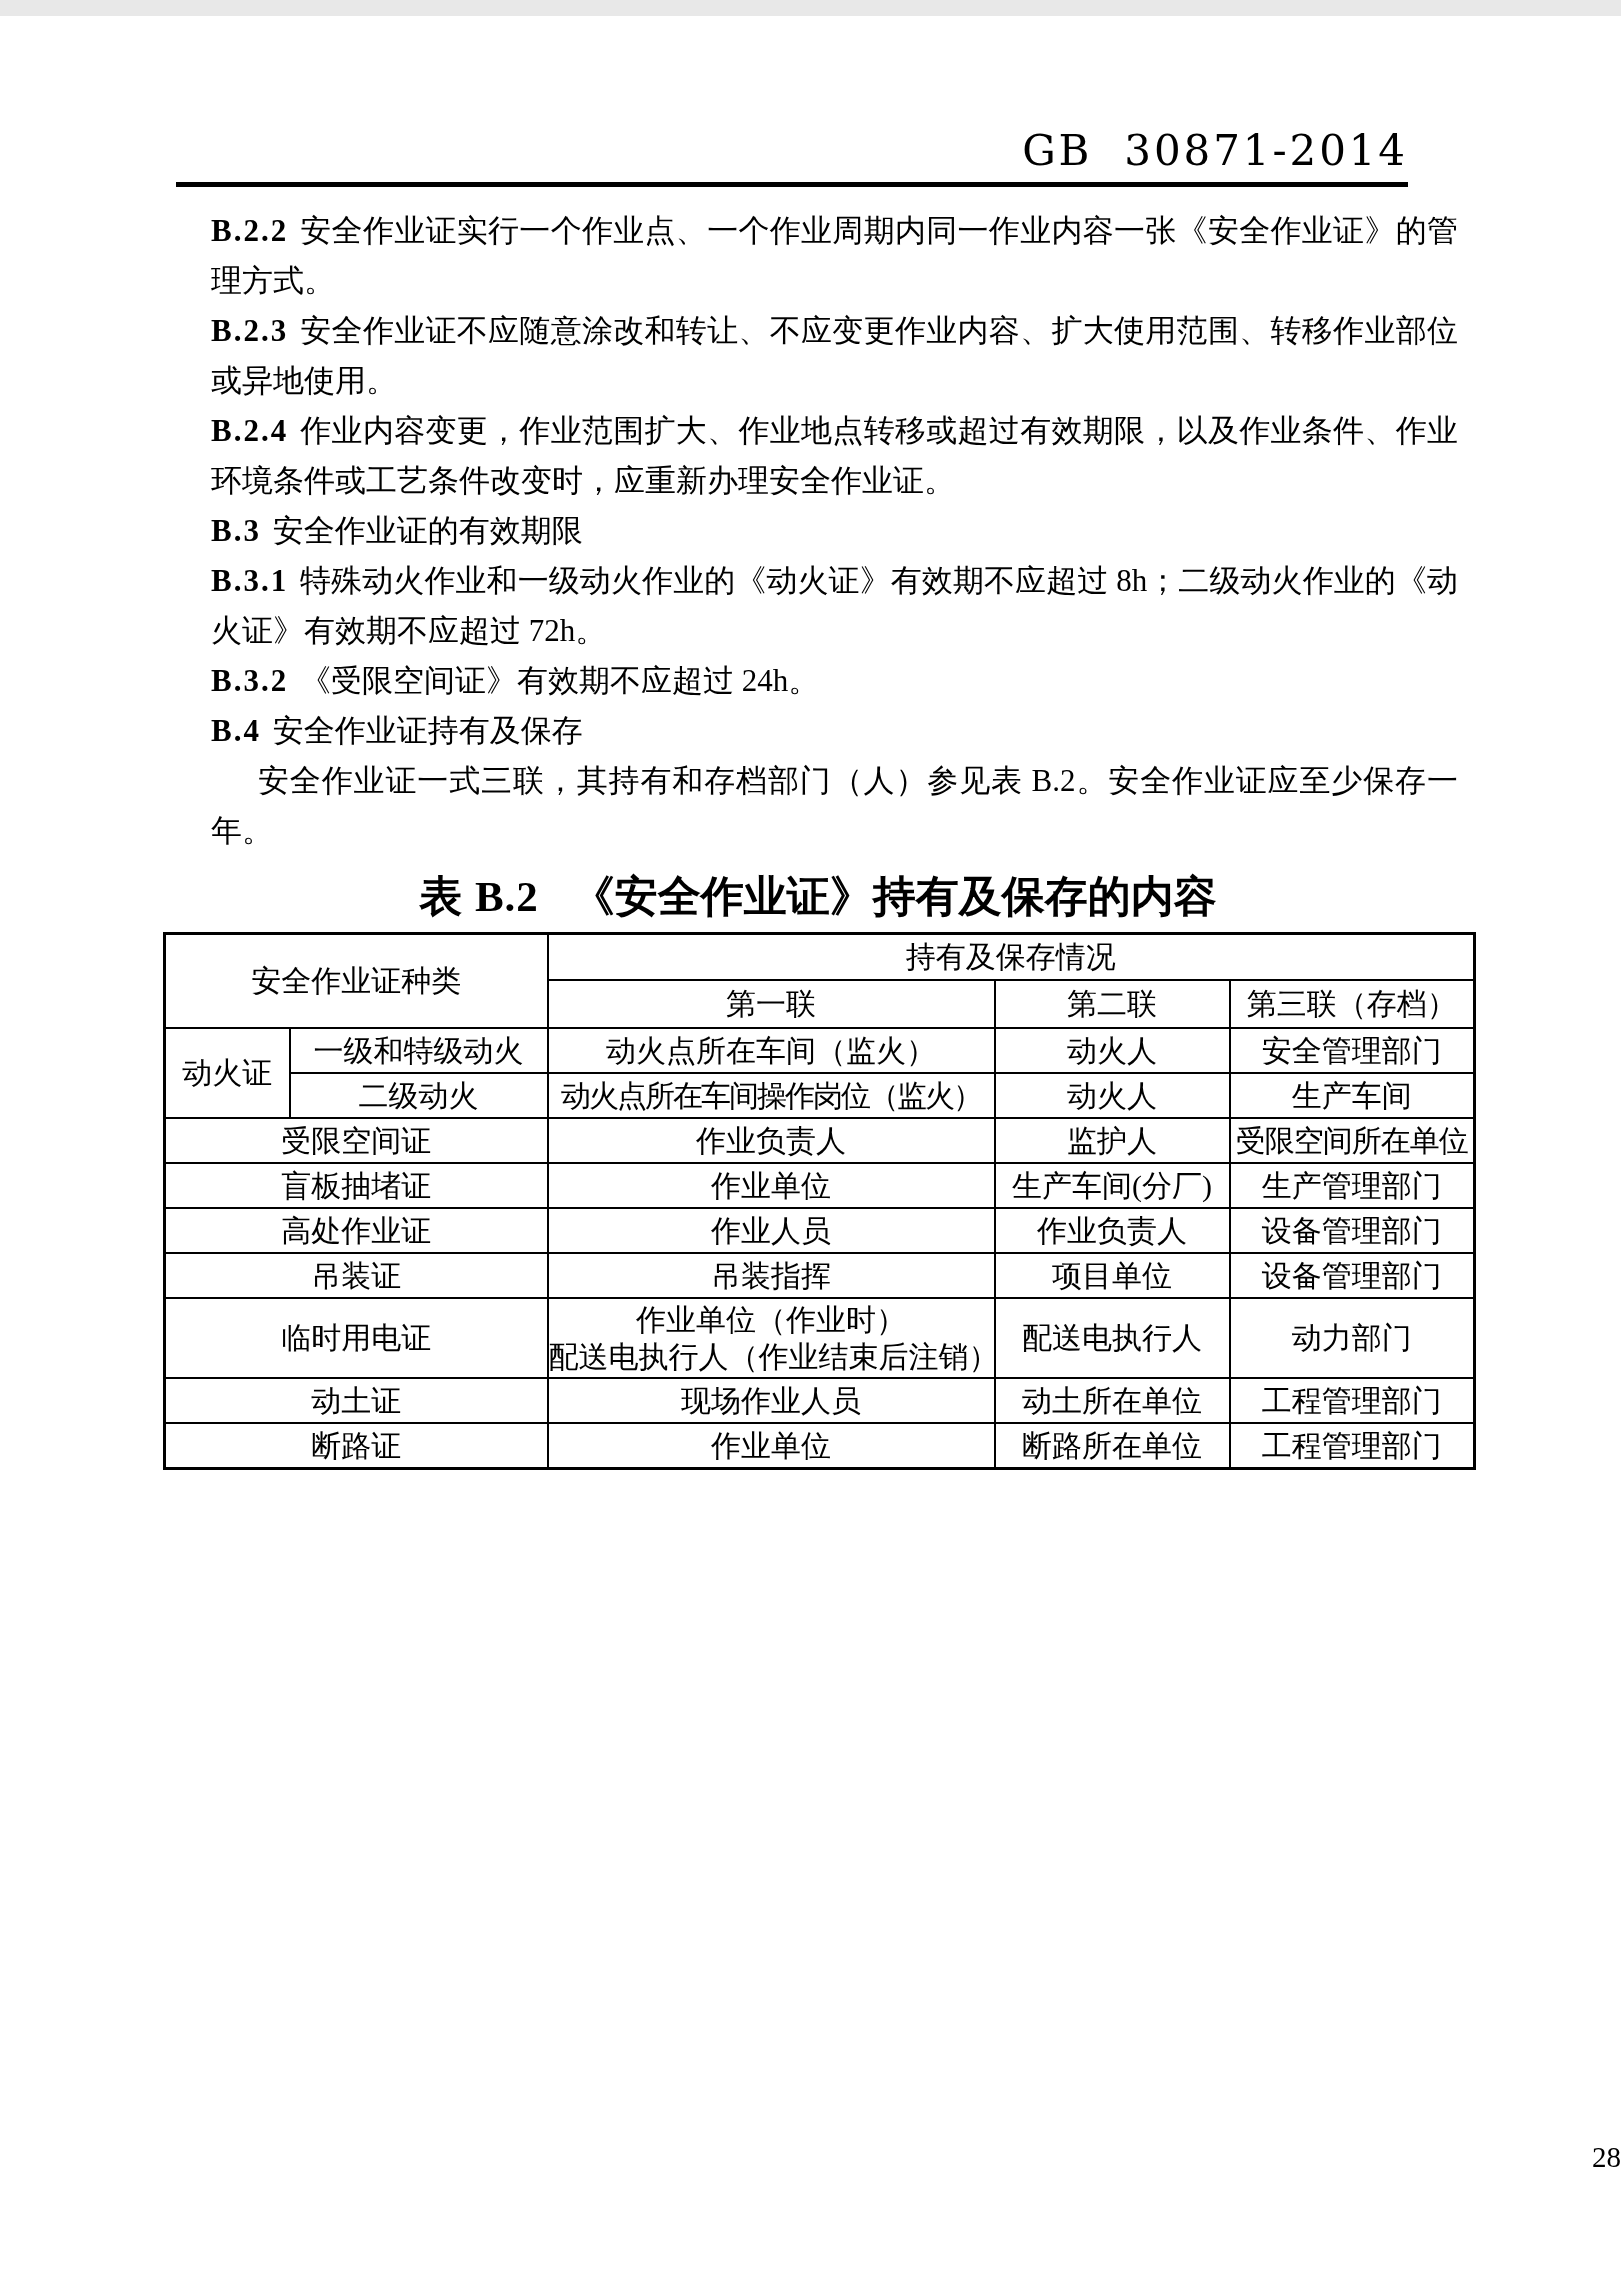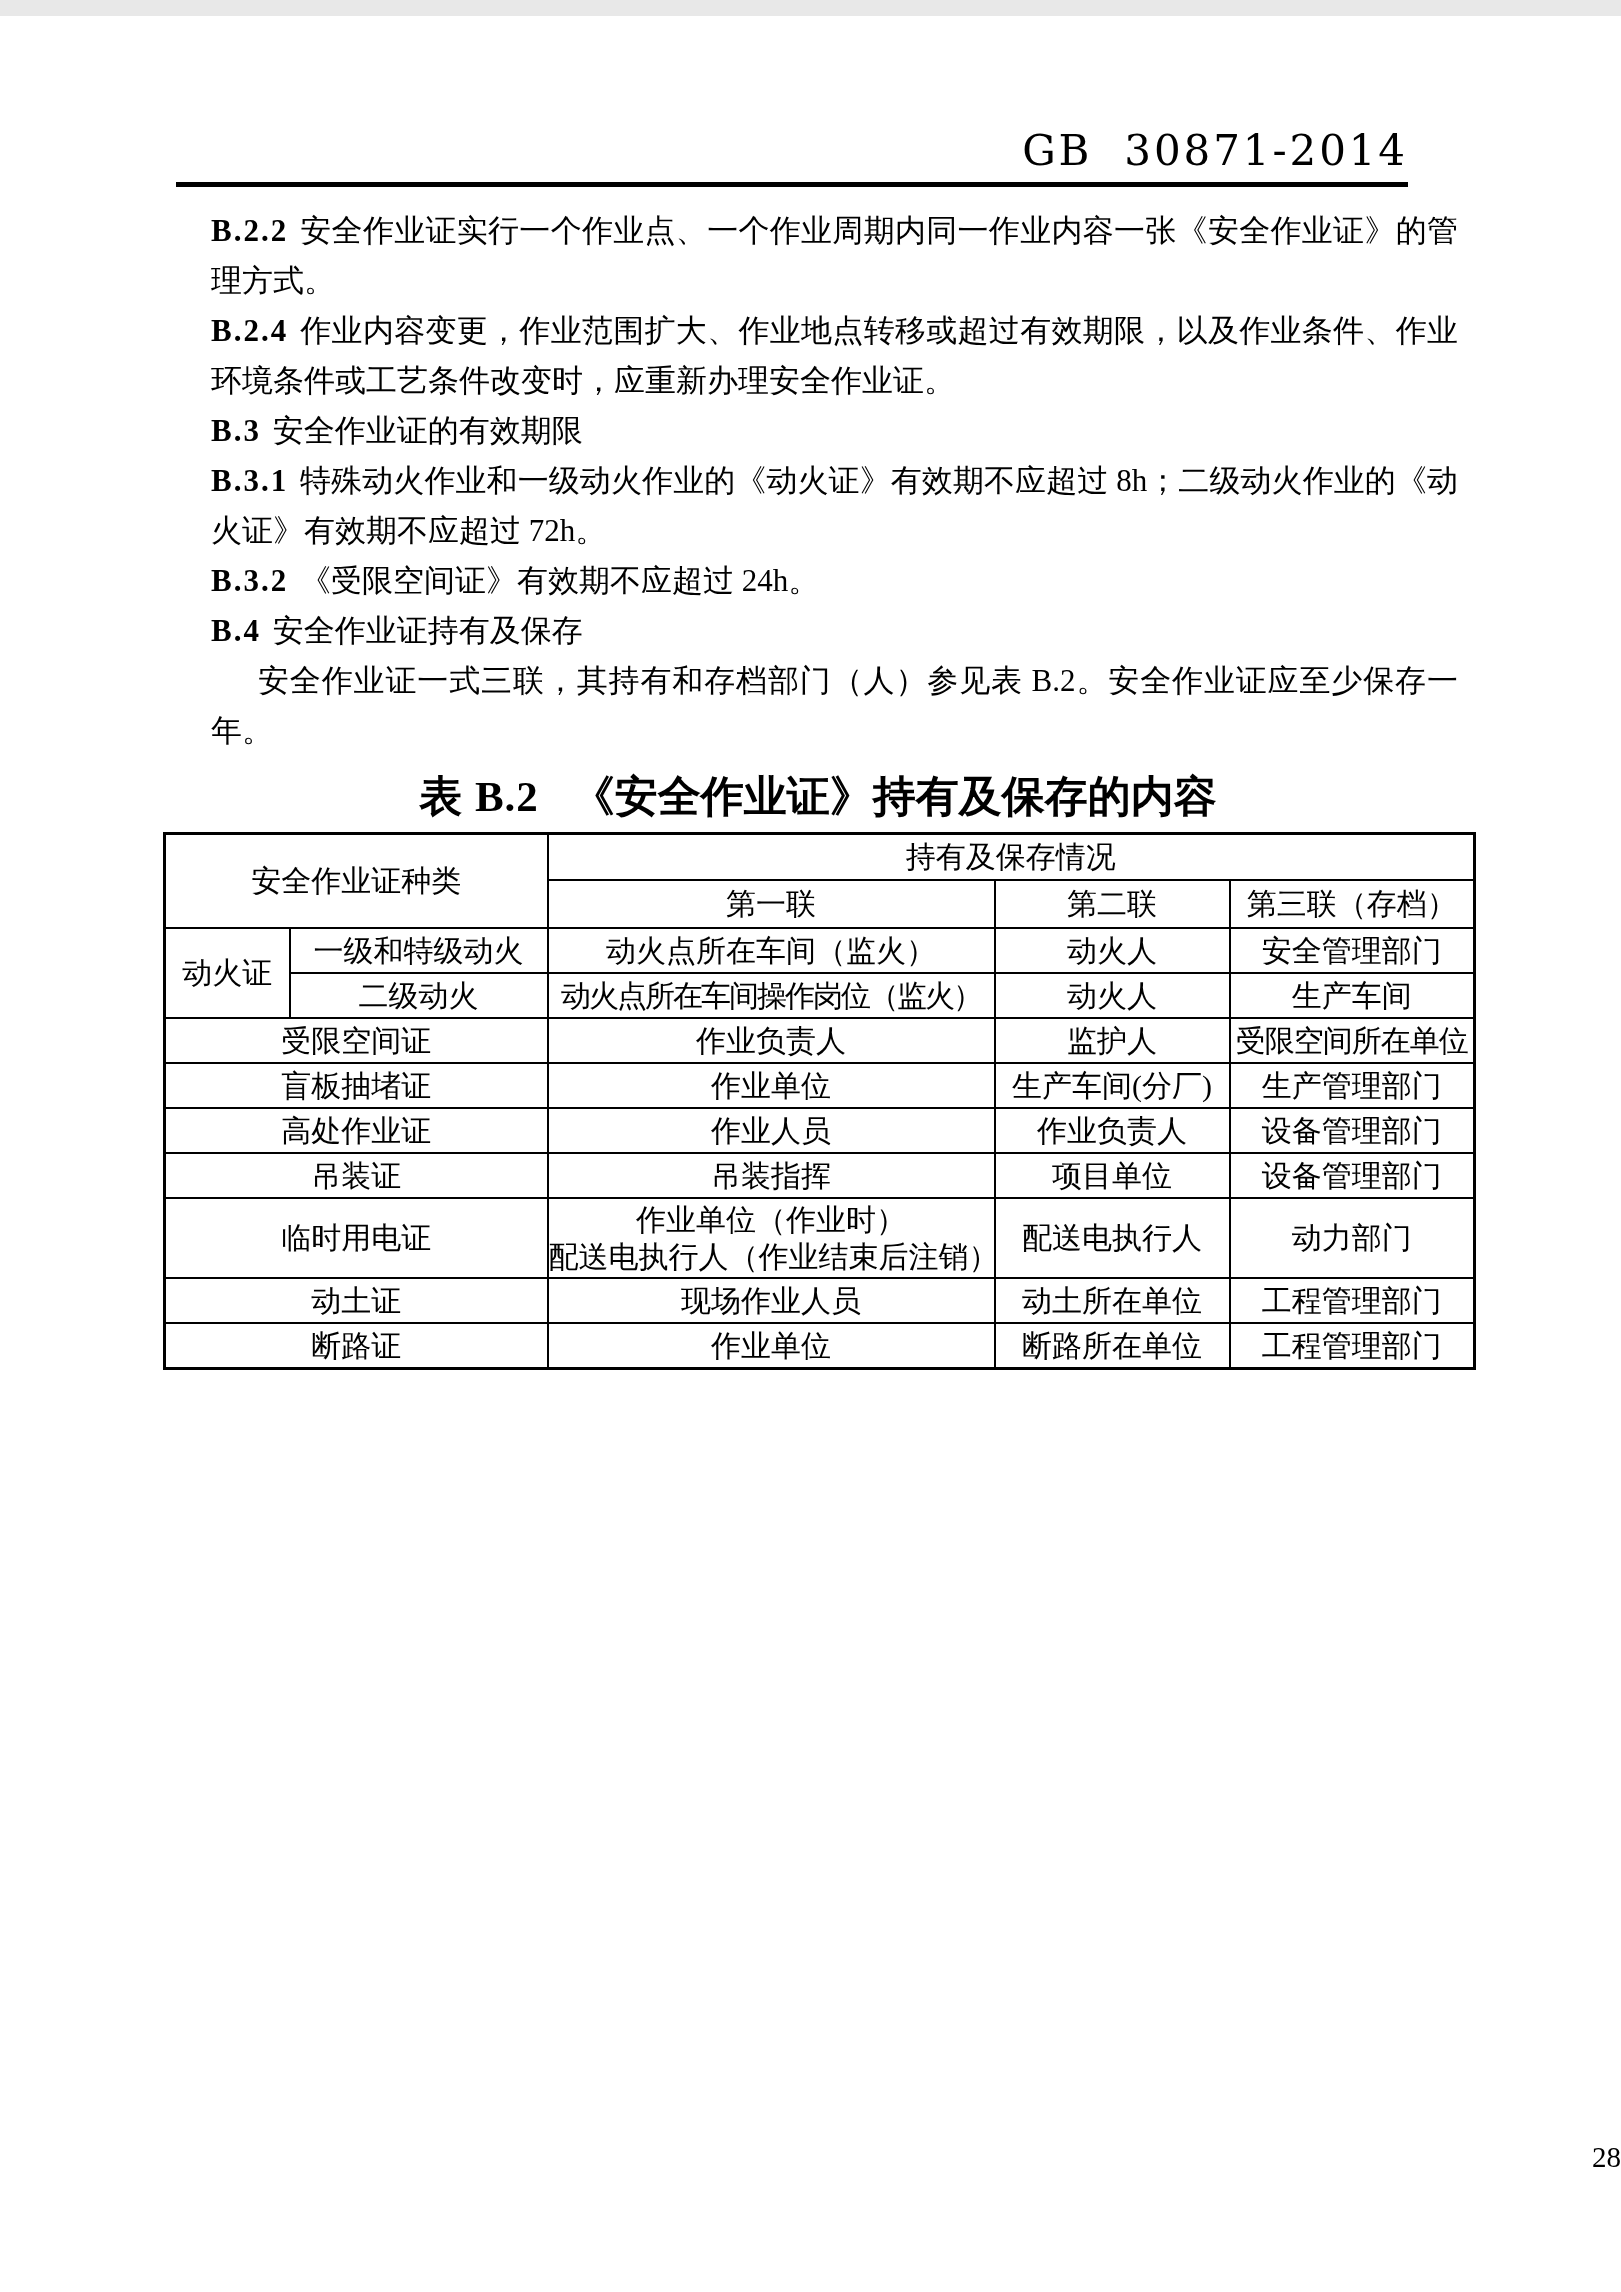--- a/index.html
+++ b/index.html
@@ -58,20 +58,21 @@
 <div class="page">
 
   <div class="doc-header">GB 30871-2014</div>
   <div class="header-rule"></div>
 
   <div class="flow">
     <div class="text-col">
 
       <p class="para-first"><span class="plabel">B.2.2</span><span>安全作业证实行一个作业点、一个作业周期内同一作业内容一张《安全作业证》的管理方式。</span></p>
 
+      <p><span class="plabel">B.2.3</span><span>安全作业证不应随意涂改和转让、不应变更作业内容、扩大使用范围、转移作业部位或异地使用。</span></p>
 
       <p><span class="plabel">B.2.4</span><span>作业内容变更，作业范围扩大、作业地点转移或超过有效期限，以及作业条件、作业环境条件或工艺条件改变时，应重新办理安全作业证。</span></p>
 
       <p class="sec-heading"><span class="plabel">B.3</span><span>安全作业证的有效期限</span></p>
 
       <p><span class="plabel">B.3.1</span><span>特殊动火作业和一级动火作业的《动火证》有效期不应超过 8h；二级动火作业的《动火证》有效期不应超过 72h。</span></p>
 
       <p><span class="plabel">B.3.2</span><span>《受限空间证》有效期不应超过 24h。</span></p>
 
       <p class="sec-heading"><span class="plabel">B.4</span><span>安全作业证持有及保存</span></p>

